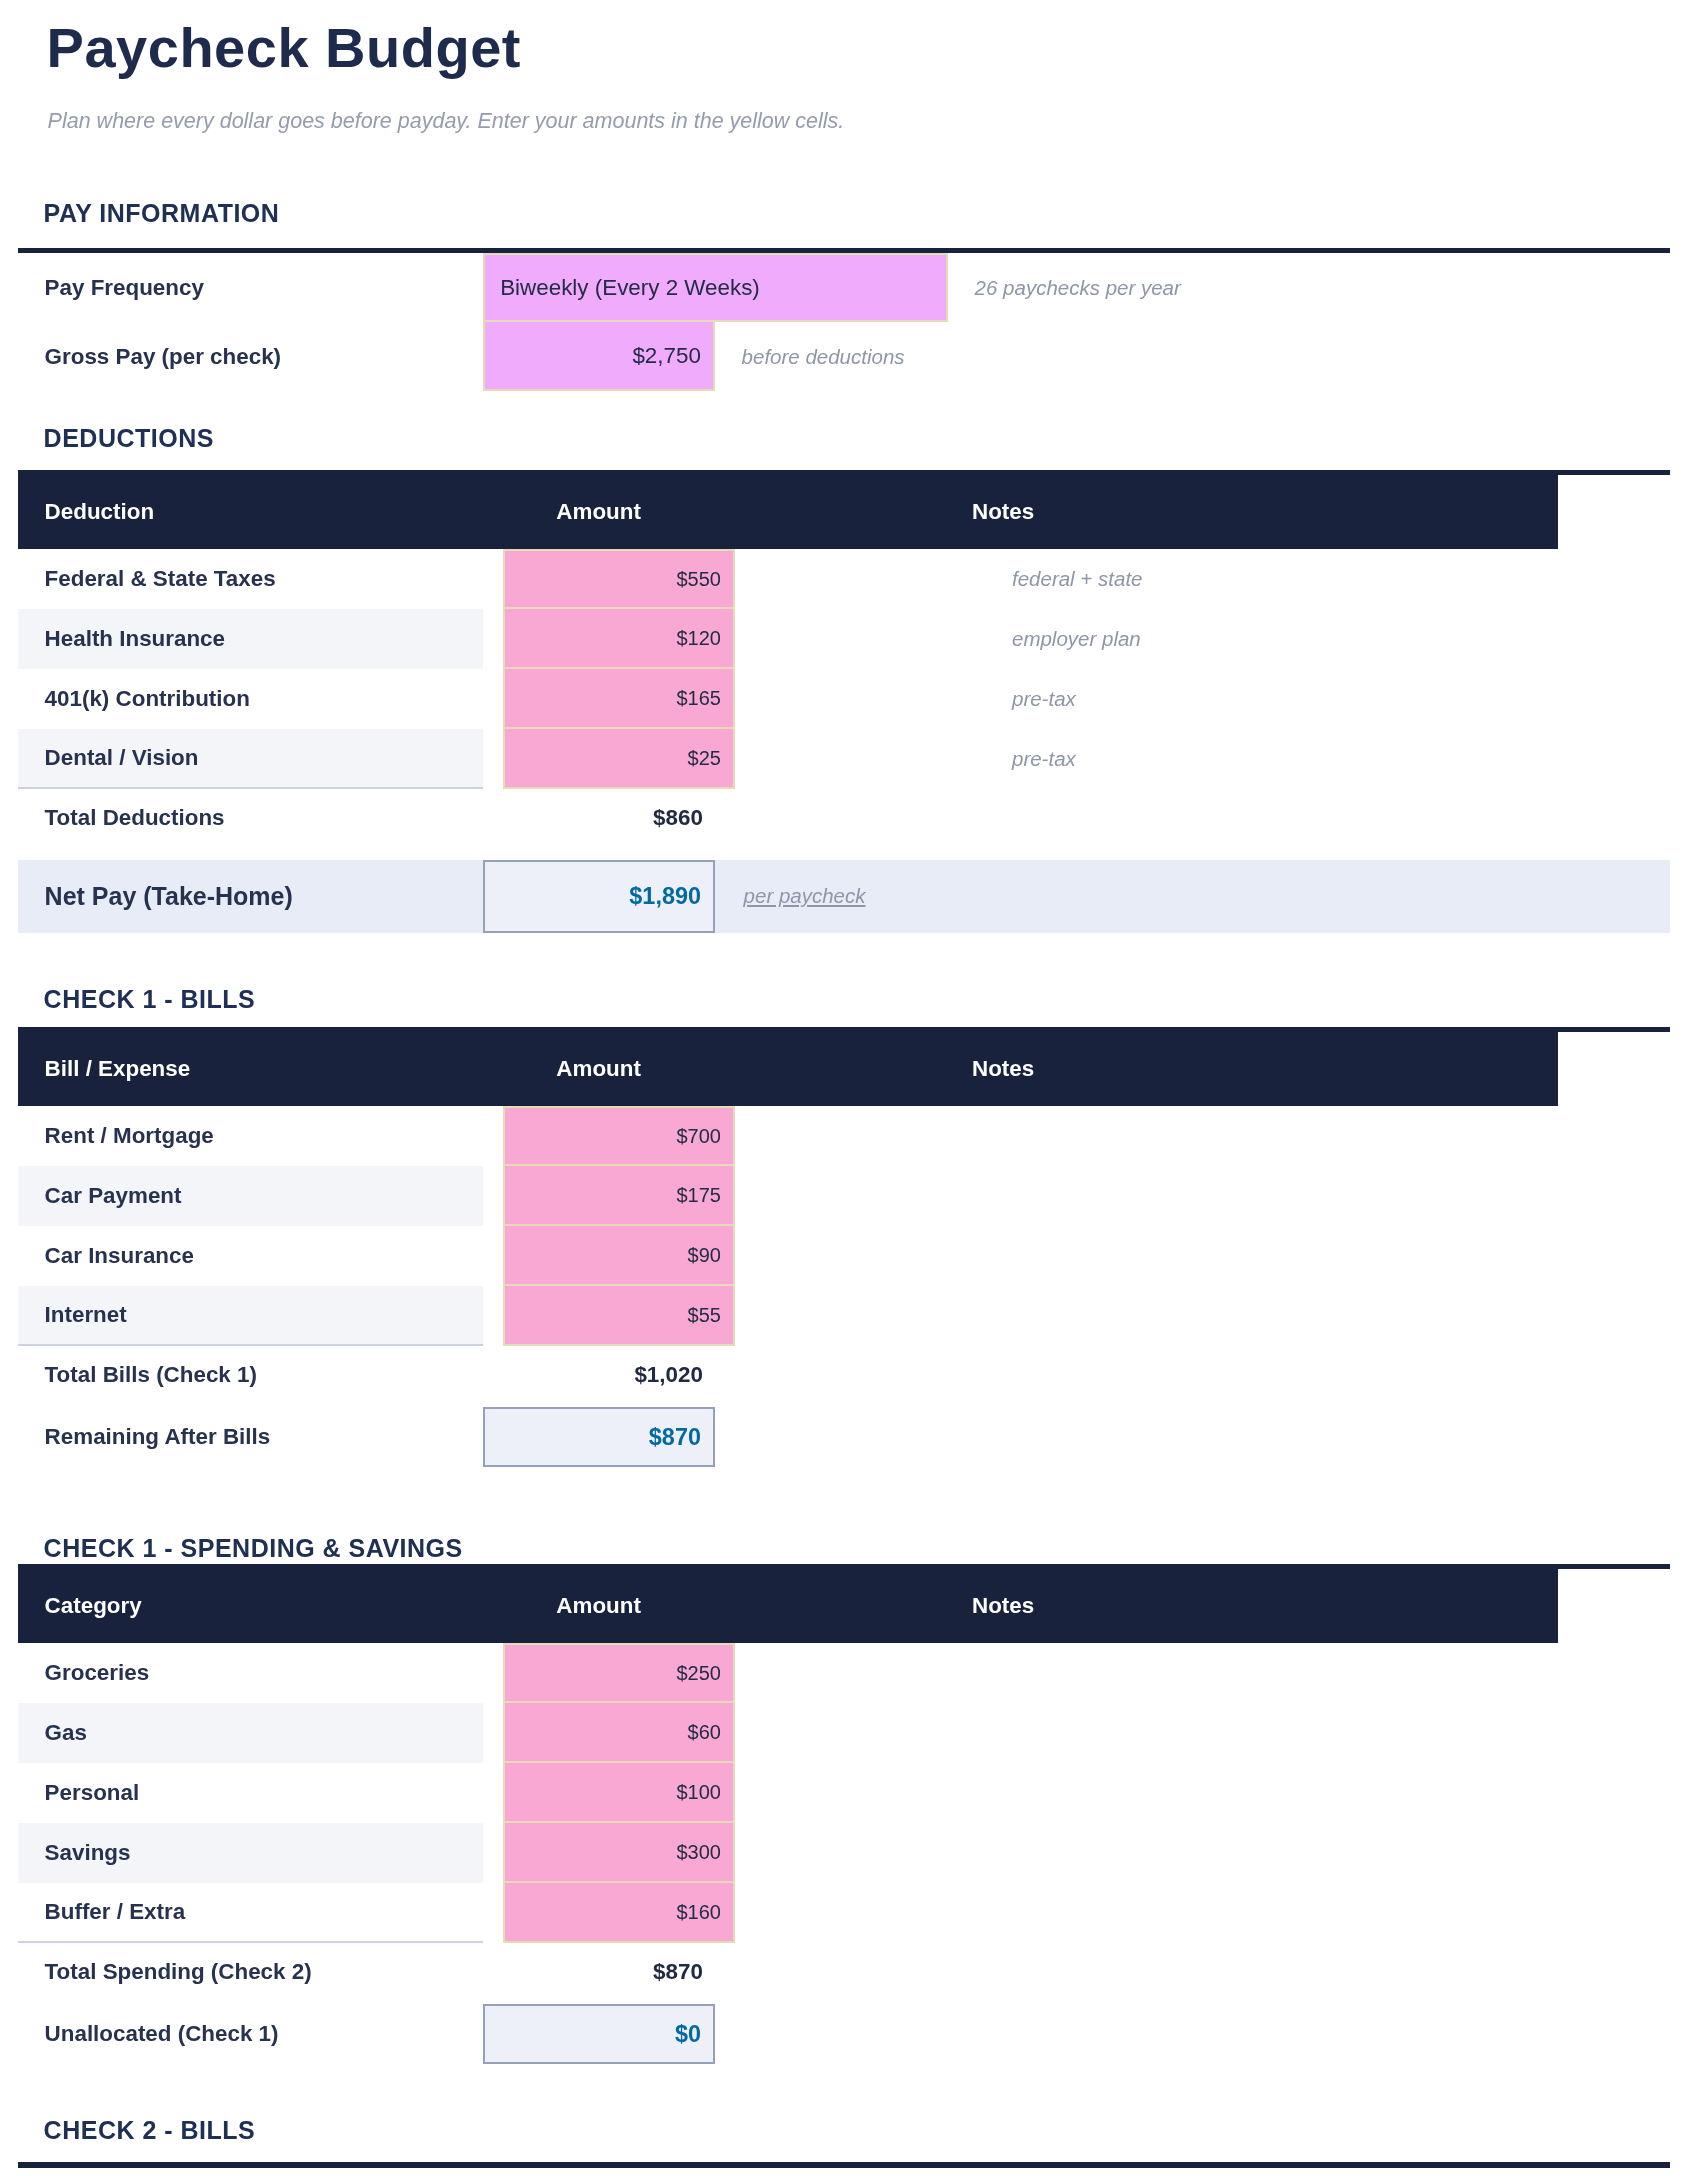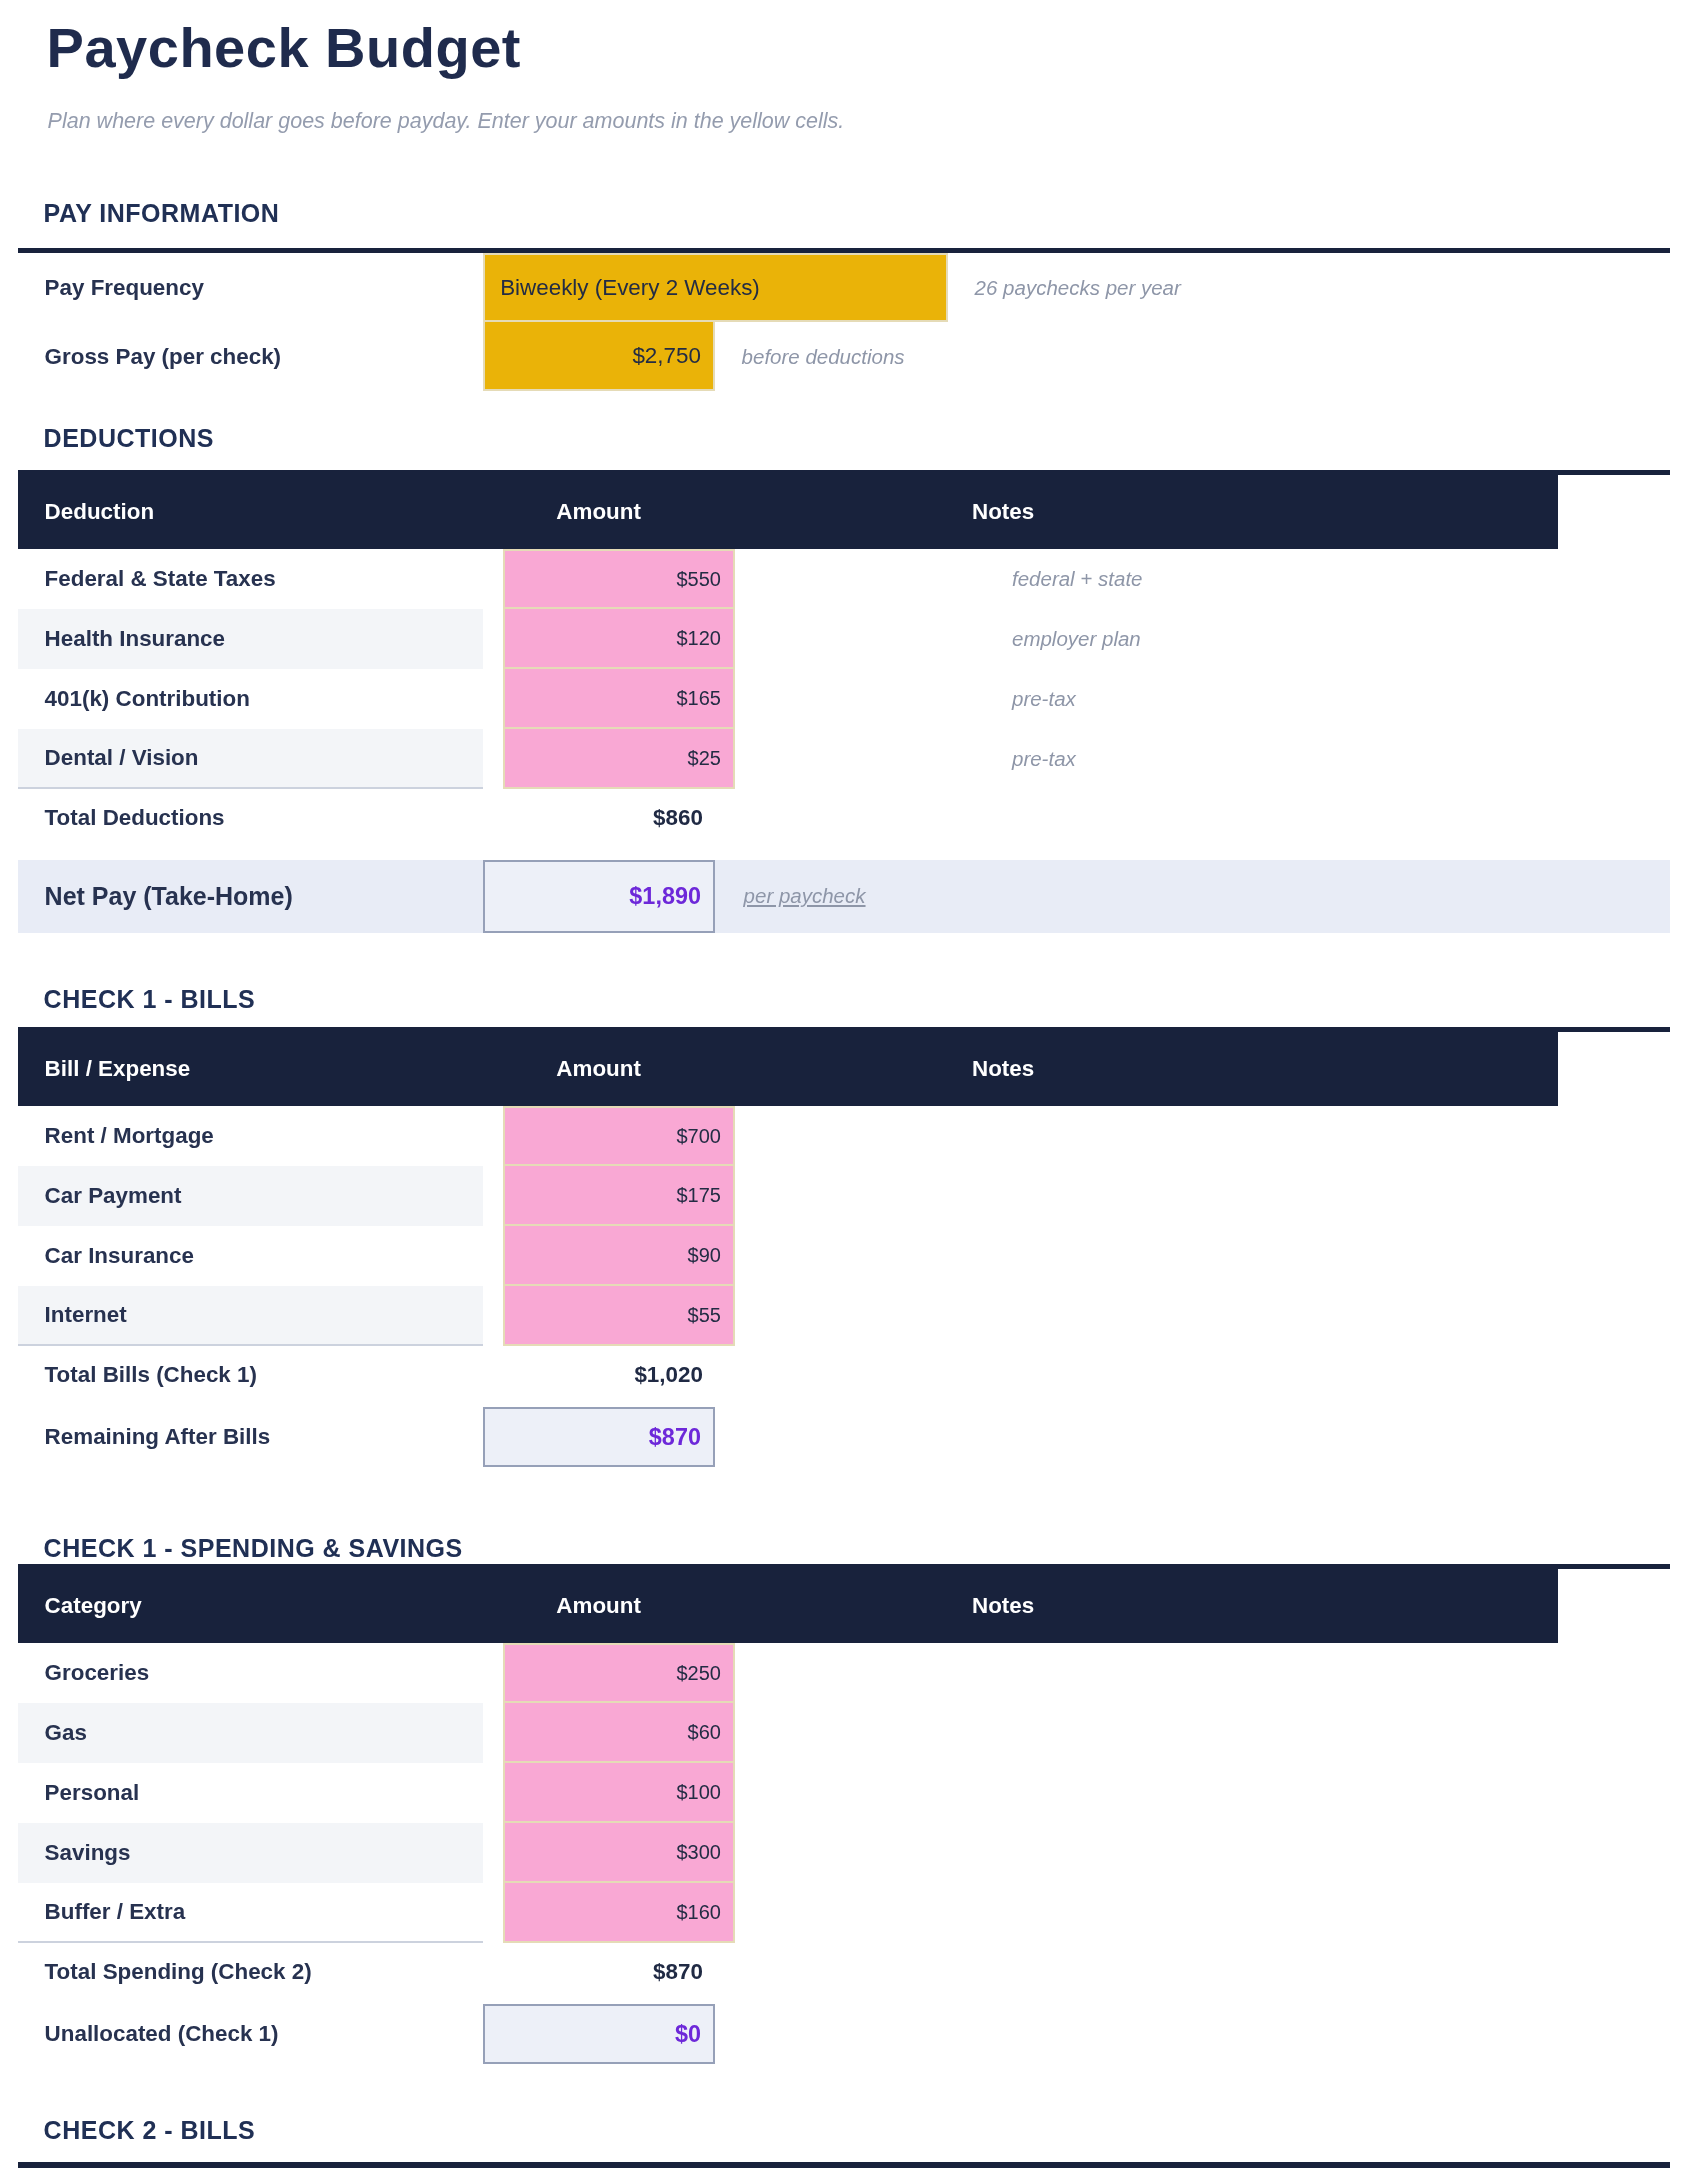--- a/index.html
+++ b/index.html
@@ -40,21 +40,21 @@
 
   
   .pay-row { display:flex; align-items:stretch; height:69px; }
   .pay-row .cell-label {
     width:465px; display:flex; align-items:center; padding-left:27px;
     font-weight:bold; font-size:22.4px; color:#273250;
   }
   .pay-row .cell-value {
     width:232px; display:flex; align-items:center; justify-content:flex-end;
     padding-right:11.7px; font-size:22.4px; color:#232c44;
-    background:#eab308; border:2px solid #e5dbb7;
+    background:#f0abfc; border:2px solid #e5dbb7;
   }
   .pay-row.wide .cell-value { width:465px; justify-content:flex-start; padding-left:15.6px; }
   .pay-row + .pay-row .cell-value { border-top:0; }
   .pay-row .cell-note { margin-left:0; padding-left:27px; }
 
   
   .thead {
     width:1540px; height:74px; background:#18223c;
     display:flex; align-items:center; color:#ffffff;
   }
@@ -87,21 +87,21 @@
   }
 
   .net-band {
     width:1652px; height:73px; margin-top:15.6px; background:#e8ecf6;
     display:flex; align-items:center;
   }
   .net-band .cell-label { font-size:25px; }
   .hl-cell {
     width:232px; height:73px; background:#edf0f8; border:2.9px solid #96a0b8;
     display:flex; align-items:center; justify-content:flex-end; padding-right:11.7px;
-    font-weight:bold; font-size:23.4px; color:#6d28d9;
+    font-weight:bold; font-size:23.4px; color:#0369a1;
   }
   .net-band .cell-note { margin-left:0; padding-left:29px;text-decoration:underline; }
 
   .hl-row { display:flex; align-items:center; height:60px; margin-top:5.9px; }
   .hl-row .hl-cell { height:60px; }
 
   .table-stub { width:1652px; border-top:6.8px solid #18223c; height:0; margin-top:16.6px; }
 </style>
 </head>
 <body>

